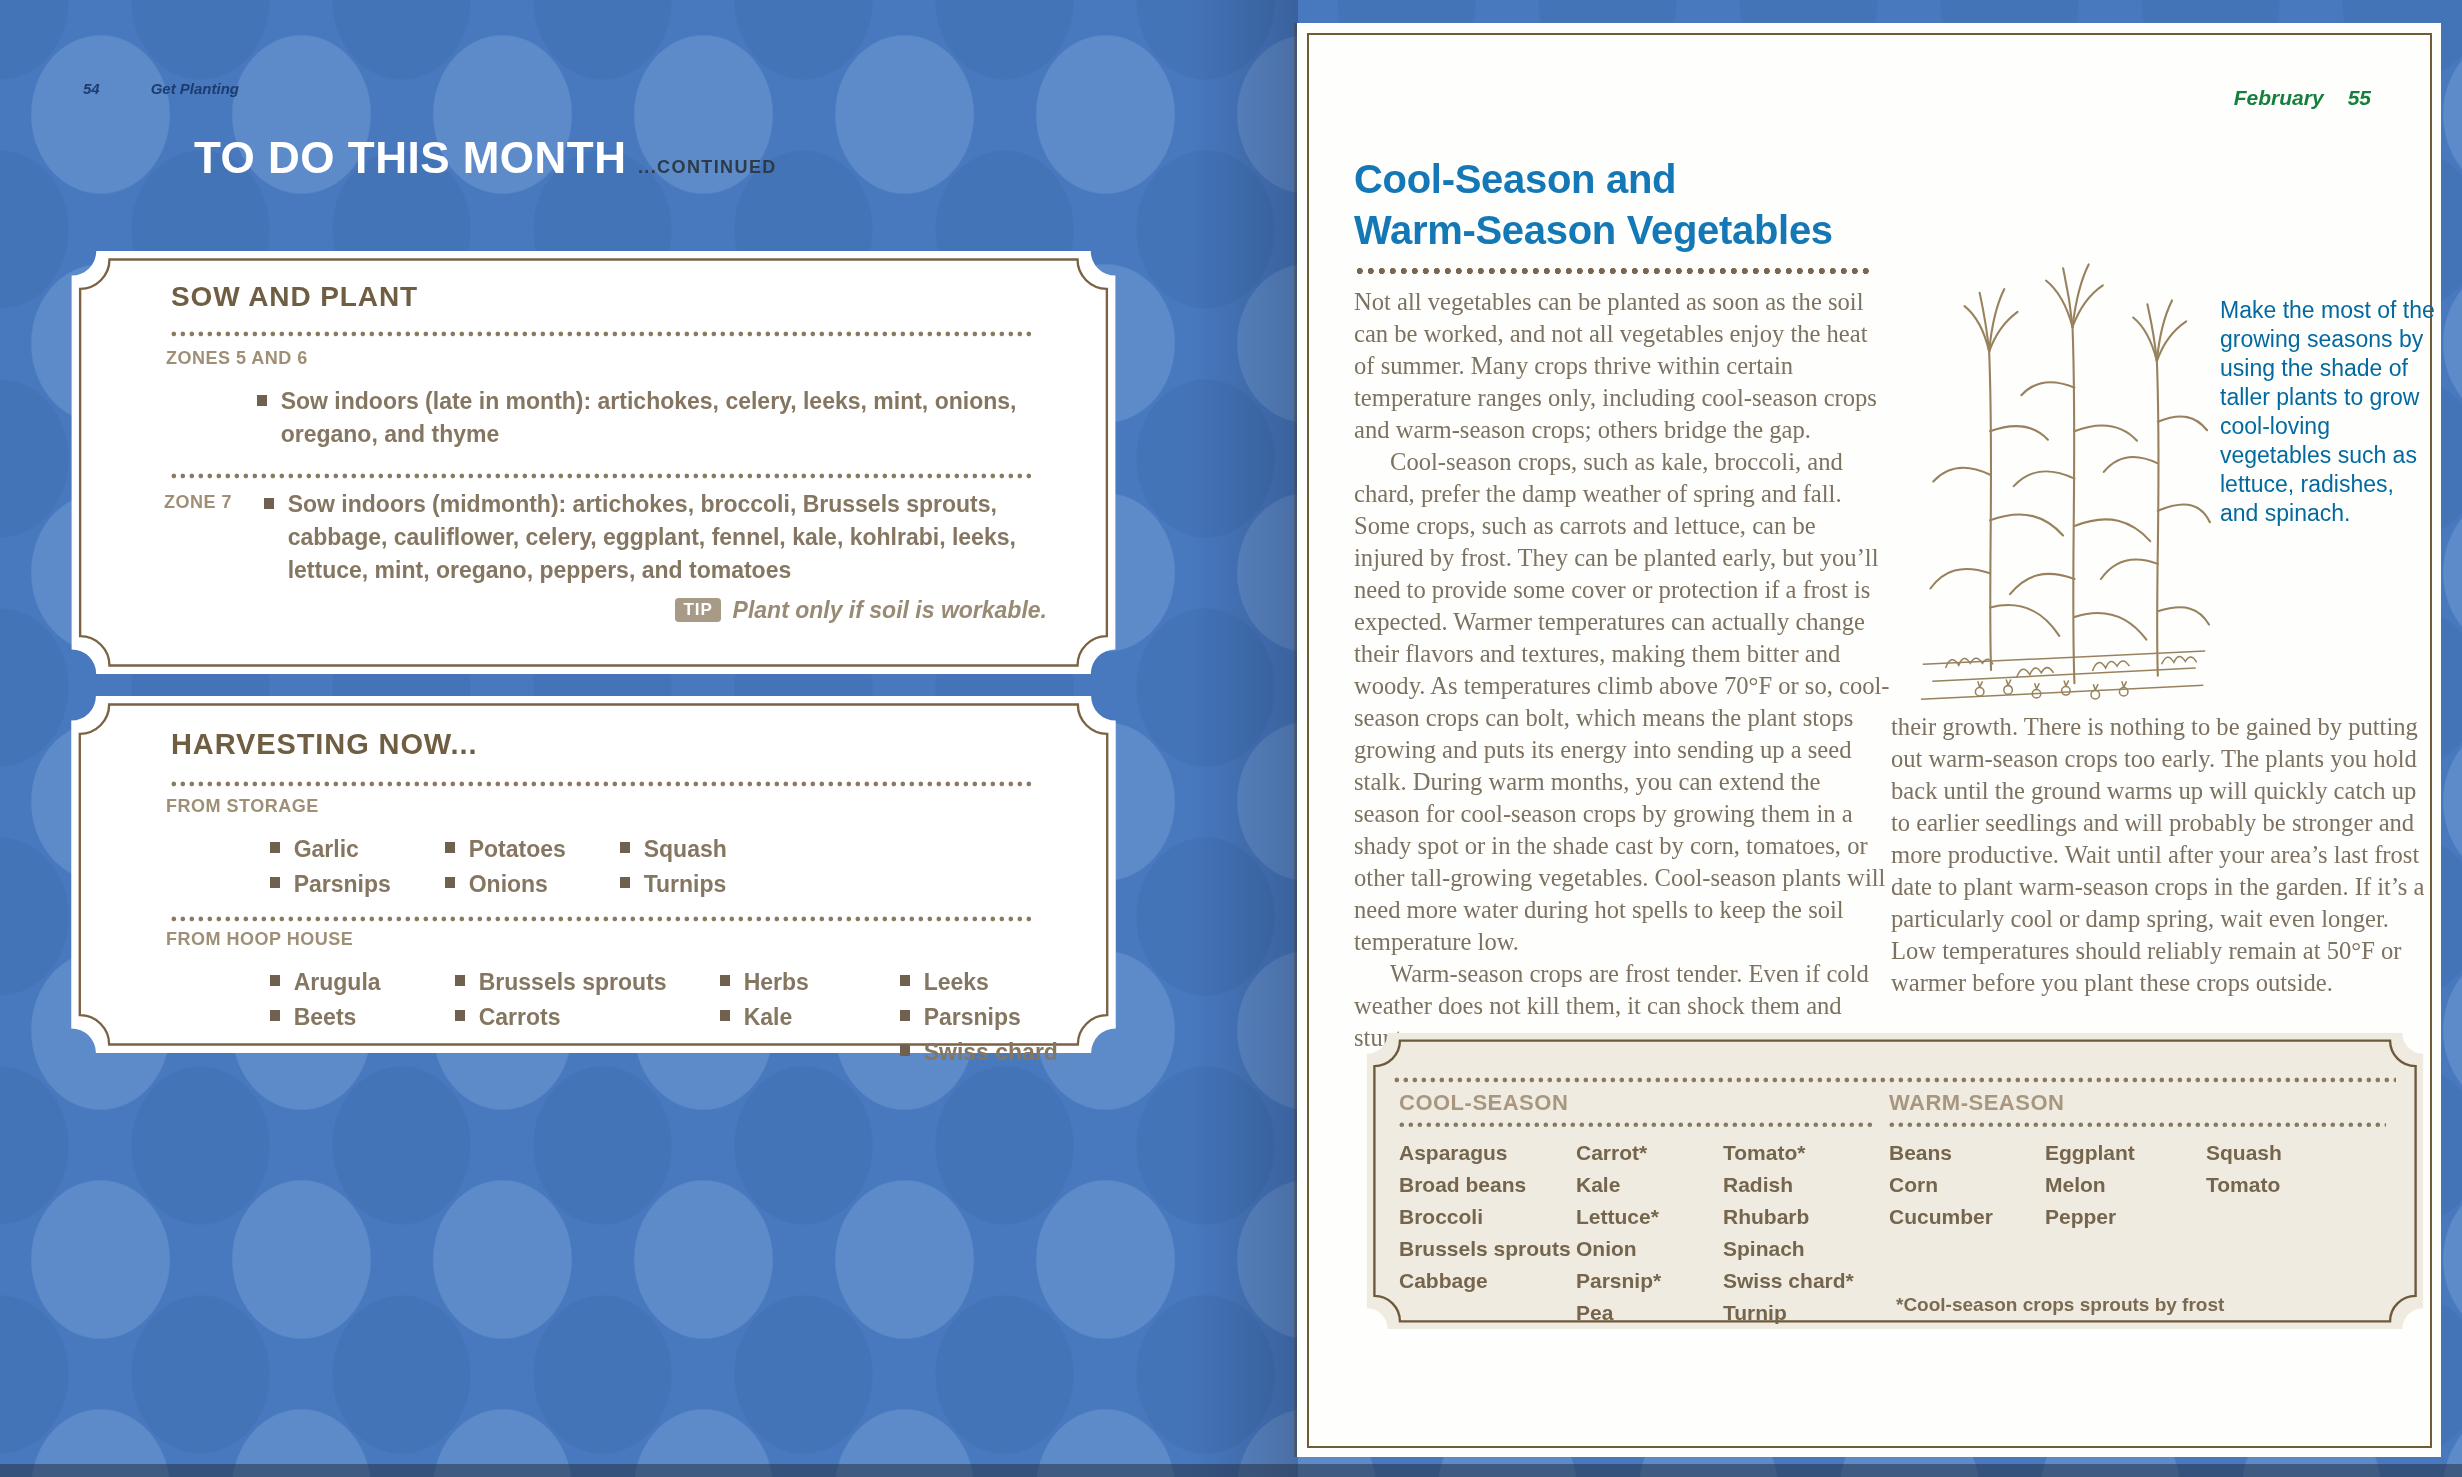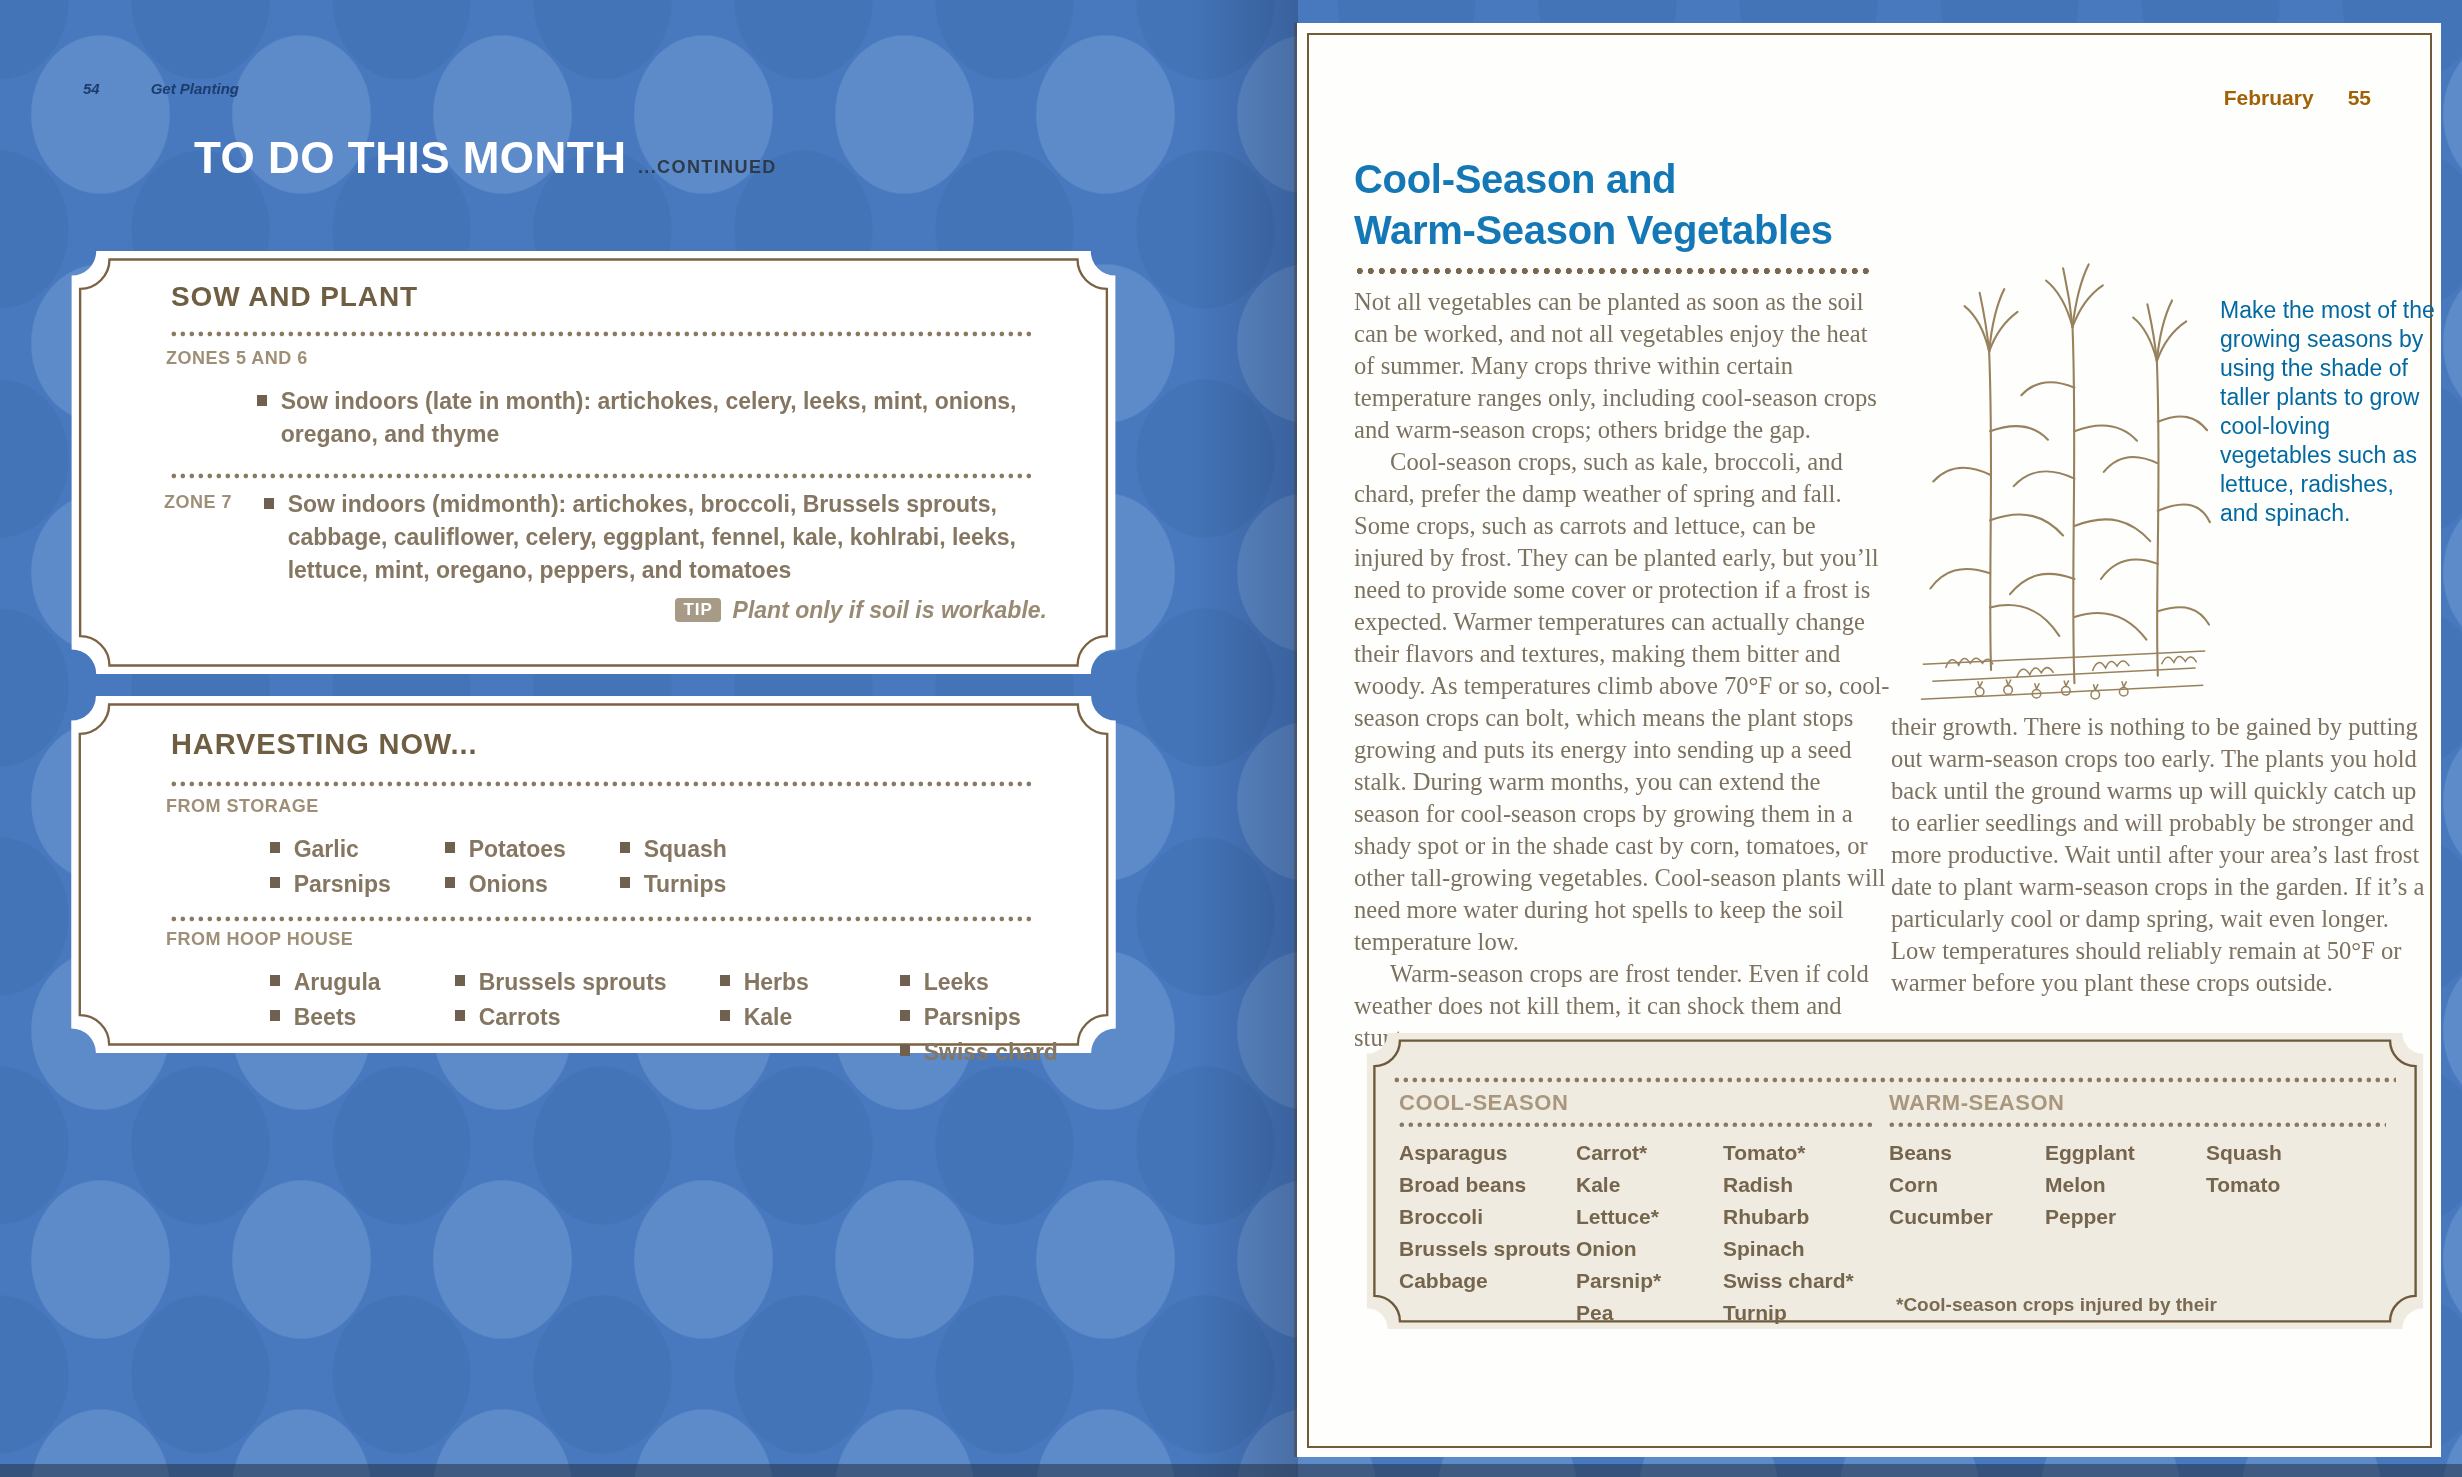--- a/index.html
+++ b/index.html
@@ -43,22 +43,22 @@
   .tiprow { display:flex; align-items:center;justify-content:flex-end; }
   .tipbadge { background:#a79a86; color:#ffffff; font-weight:bold; font-size:17px; letter-spacing:0.9px;
               padding:2.8px 8.5px 1.9px; border-radius:3.8px; margin-right:11.4px; }
   .tiptext { color:#998a74; font-style:italic; font-weight:bold; font-size:23px; }
 
   
   .rpage { left:1297px; top:23px; width:1144px; height:1434px; background:#fefefc;
            box-shadow:-2.8px 0 0 rgba(70,70,60,.55); }
   .rframe { position:absolute; left:9.5px; top:9.5px; right:9.5px; bottom:9.5px;
             border:2.8px solid #715c3a; pointer-events:none; }
-  .runhead-right { right:70px; top:63px; color:#a16207; font-size:21px; font-weight:bold; 
-                   display:flex; align-items:baseline; gap:34px; }
+  .runhead-right { right:70px; top:63px; color:#15803d; font-size:21px; font-weight:bold; font-style:italic;
+                   display:flex; align-items:baseline; gap:24px; }
   .art-title { left:57px; top:131px; color:#1478b6; font-size:40px; line-height:51px; font-weight:bold; letter-spacing:-0.3px; }
   .title-dots { left:59px; top:244px; width:516px; }
   .serifcol { font-family:"Liberation Serif", serif; font-size:24.6px; line-height:32px; color:#7d7160; }
   .serifcol p.indent { text-indent:36px; }
   .caption { font-size:23px; line-height:29px; color:#0369a1; }
 
   
   .tbl-title { position:absolute; left:0; top:11.4px; width:100%; text-align:center;
                color:#6a5333; font-size:25.6px; font-weight:bold; letter-spacing:0.5px; }
   .tbl-longdots { position:absolute; left:28px; right:28px; top:44px; }
@@ -347,20 +347,20 @@
               <span class="vitem">Melon</span>
               <span class="vitem">Pepper</span>
             </div>
             <div>
               <span class="vitem">Squash</span>
               <span class="vitem">Tomato</span>
             </div>
           </div>
         </div>
 
-        <div class="footnote">*Cool-season crops injured by their</div>
+        <div class="footnote">*Cool-season crops sprouts by frost</div>
       </div>
     </div>
   </div>
 
   <div class="abs bottom-strip"></div>
 </div>
 
 
 </body></html>

